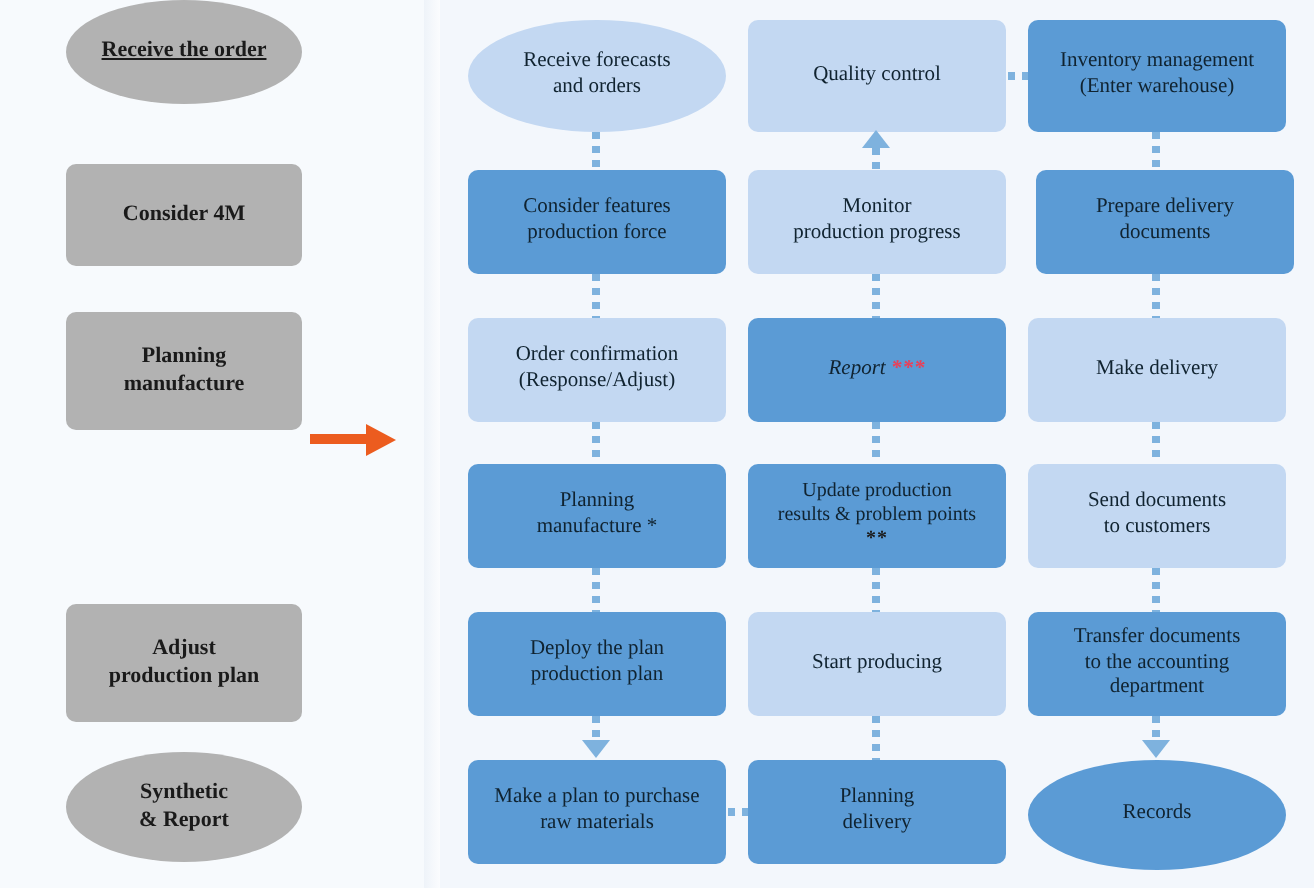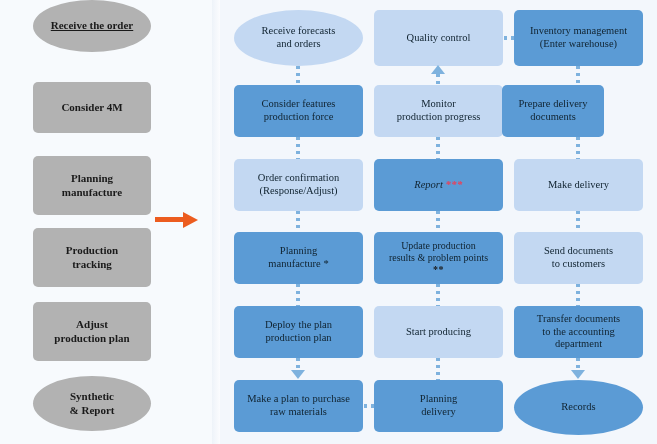--- a/index.html
+++ b/index.html
@@ -185,24 +185,20 @@
 
     <div class="node gray-rect" style="left:33px;top:82px;width:118px;height:51px;">
       <span class="label">Consider 4M</span>
     </div>
 
     <div class="node gray-rect" style="left:33px;top:156px;width:118px;height:59px;">
       <span class="label">Planning
 manufacture</span>
     </div>
 
-    <div class="node gray-rect" style="left:33px;top:228px;width:118px;height:59px;">
-      <span class="label">Production
-tracking</span>
-    </div>
 
     <div class="node gray-rect" style="left:33px;top:302px;width:118px;height:59px;">
       <span class="label">Adjust
 production plan</span>
     </div>
 
     <div class="node gray-ellipse" style="left:33px;top:376px;width:118px;height:55px;">
       <span class="label">Synthetic
 &amp; Report</span>
     </div>
@@ -292,21 +288,21 @@
 
     <div class="conn-h" style="left:284px;top:36px;width:20px;"></div>
     <div class="arrow-right" style="left:303px;top:32px;"></div>
 
     <div class="node blue-rect" style="left:294px;top:10px;width:129px;height:56px;">
       <span class="label">Inventory management
 (Enter warehouse)</span>
     </div>
     <div class="conn-v" style="left:356px;top:66px;height:19px;"></div>
 
-    <div class="node blue-rect" style="left:282px;top:85px;width:102px;height:52px;">
+    <div class="node blue-rect" style="left:298px;top:85px;width:129px;height:52px;">
       <span class="label">Prepare delivery
 documents</span>
     </div>
     <div class="conn-v" style="left:356px;top:137px;height:22px;"></div>
 
     <div class="node blue-rect-light" style="left:294px;top:159px;width:129px;height:52px;">
       <span class="label">Make delivery</span>
     </div>
     <div class="conn-v" style="left:356px;top:211px;height:21px;"></div>
 

